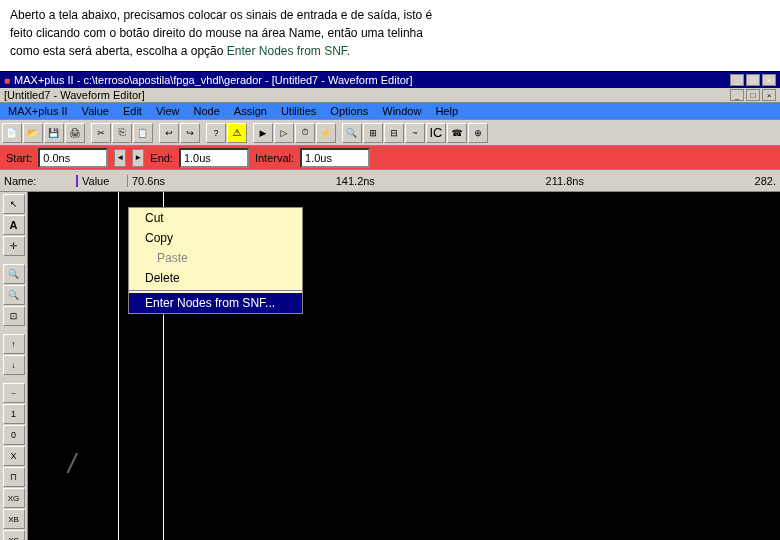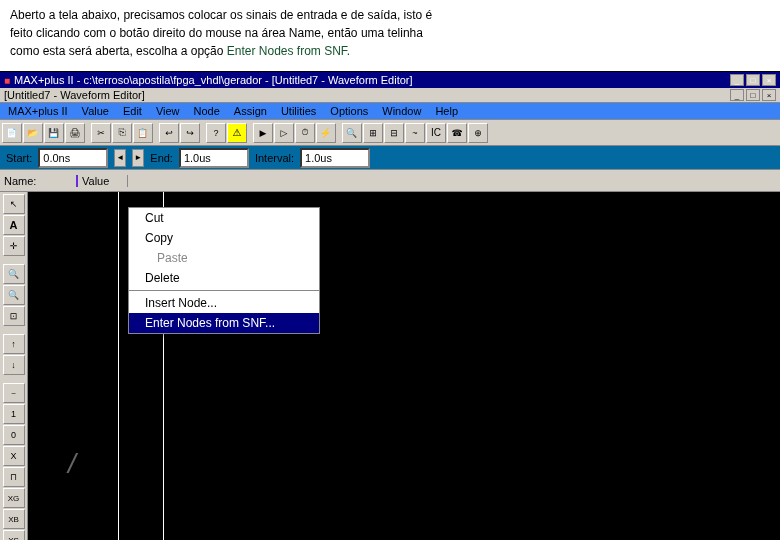--- a/index.html
+++ b/index.html
@@ -95,21 +95,21 @@
       font-size: 9px;
       cursor: pointer;
     }
     .tb-sep {
       width: 4px;
       height: 20px;
     }
 
     
     .time-toolbar {
-      background: #0369a1;
+      background: #ef4444;
       border-bottom: 1px solid #888;
       display: flex;
       align-items: center;
       padding: 2px 6px;
       gap: 6px;
       font-size: 11px;
       height: 24px;
     }
     .time-input {
       border: 2px inset #888;
@@ -201,24 +201,24 @@
       background: #000000;
       position: relative;
       min-height: 200px;
     }
 
     
     .context-menu {
       position: absolute;
       top: 15px;
       left: 100px;
-      background: #ffffff;
+      background: #fef9c3;
       border: 1px solid #888;
       box-shadow: 2px 2px 4px rgba(0,0,0,0.4);
-      width: 192px;
+      width: 175px;
       z-index: 100;
       font-size: 12px;
     }
     .ctx-item {
       padding: 3px 16px;
       cursor: pointer;
       white-space: nowrap;
     }
     .ctx-item.disabled {
       color: #888;
@@ -323,41 +323,47 @@
     <div class="tb-sep"></div>
     <div class="tb-btn">▶</div>
     <div class="tb-btn">▷</div>
     <div class="tb-btn">⏱</div>
     <div class="tb-btn">⚡</div>
     <div class="tb-sep"></div>
     <div class="tb-btn">🔍</div>
     <div class="tb-btn">⊞</div>
     <div class="tb-btn">⊟</div>
     <div class="tb-btn">~</div>
-    <div class="tb-btn" style="font-size:10px;">IC</div>
+    <div class="tb-btn" style="font-size:13px;">IC</div>
     <div class="tb-btn">☎</div>
     <div class="tb-btn">⊕</div>
   </div>
 
   <div class="time-toolbar">
     <span class="time-label">Start:</span>
     <input class="time-input" type="text" value="0.0ns" style="">
     <div class="arrow-btn">◄</div>
     <div class="arrow-btn">►</div>
     <span class="time-label">End:</span>
     <input class="time-input" type="text" value="1.0us" style="">
     <span class="time-label">Interval:</span>
     <input class="time-input" type="text" value="1.0us" style="">
   </div>
 
   <div class="editor-container" style="flex:1; display:flex; flex-direction:column;">
 
     <div class="wf-header">
       <div class="wf-name-col">Name:</div>
       <div class="wf-val-col">Value</div>
+      <div class="wf-time-col">
+        <span>70.6ns</span>
+        <span>141.2ns</span>
+        <span>211.8ns</span>
+        <span>282.</span>
+      </div>
     </div>
 
     <div style="display:flex; flex:1; position:relative;">
 
       <div class="left-toolbar">
         <div class="lt-btn">↖</div>
         <div class="lt-btn" style="font-weight:bold; font-size:11px;">A</div>
         <div class="lt-btn">✛</div>
         <div style="height:6px;"></div>
         <div class="lt-btn">🔍</div>
@@ -381,21 +387,20 @@
 
         <div style="position:absolute; top:0; left:90px; width:1px; height:100%; background:white; z-index:1;"></div>
         <div style="position:absolute; top:0; left:135px; width:1px; height:100%; background:white; z-index:1;"></div>
 
         <div class="context-menu">
           <div class="ctx-item">Cut</div>
           <div class="ctx-item">Copy</div>
           <div class="ctx-item disabled">Paste</div>
           <div class="ctx-item">Delete</div>
           <div class="ctx-separator"></div>
-          <div class="ctx-item">Insert Node...</div>
           <div class="ctx-item selected">Enter Nodes from SNF...</div>
         </div>
 
         <div class="annotation">
           <div class="annotation-arrow">/</div>
           <div class="annotation-text">
             <span>Clique com o</span><br>
             <span>botão direito</span><br>
             <span>nesta região</span>
           </div>

